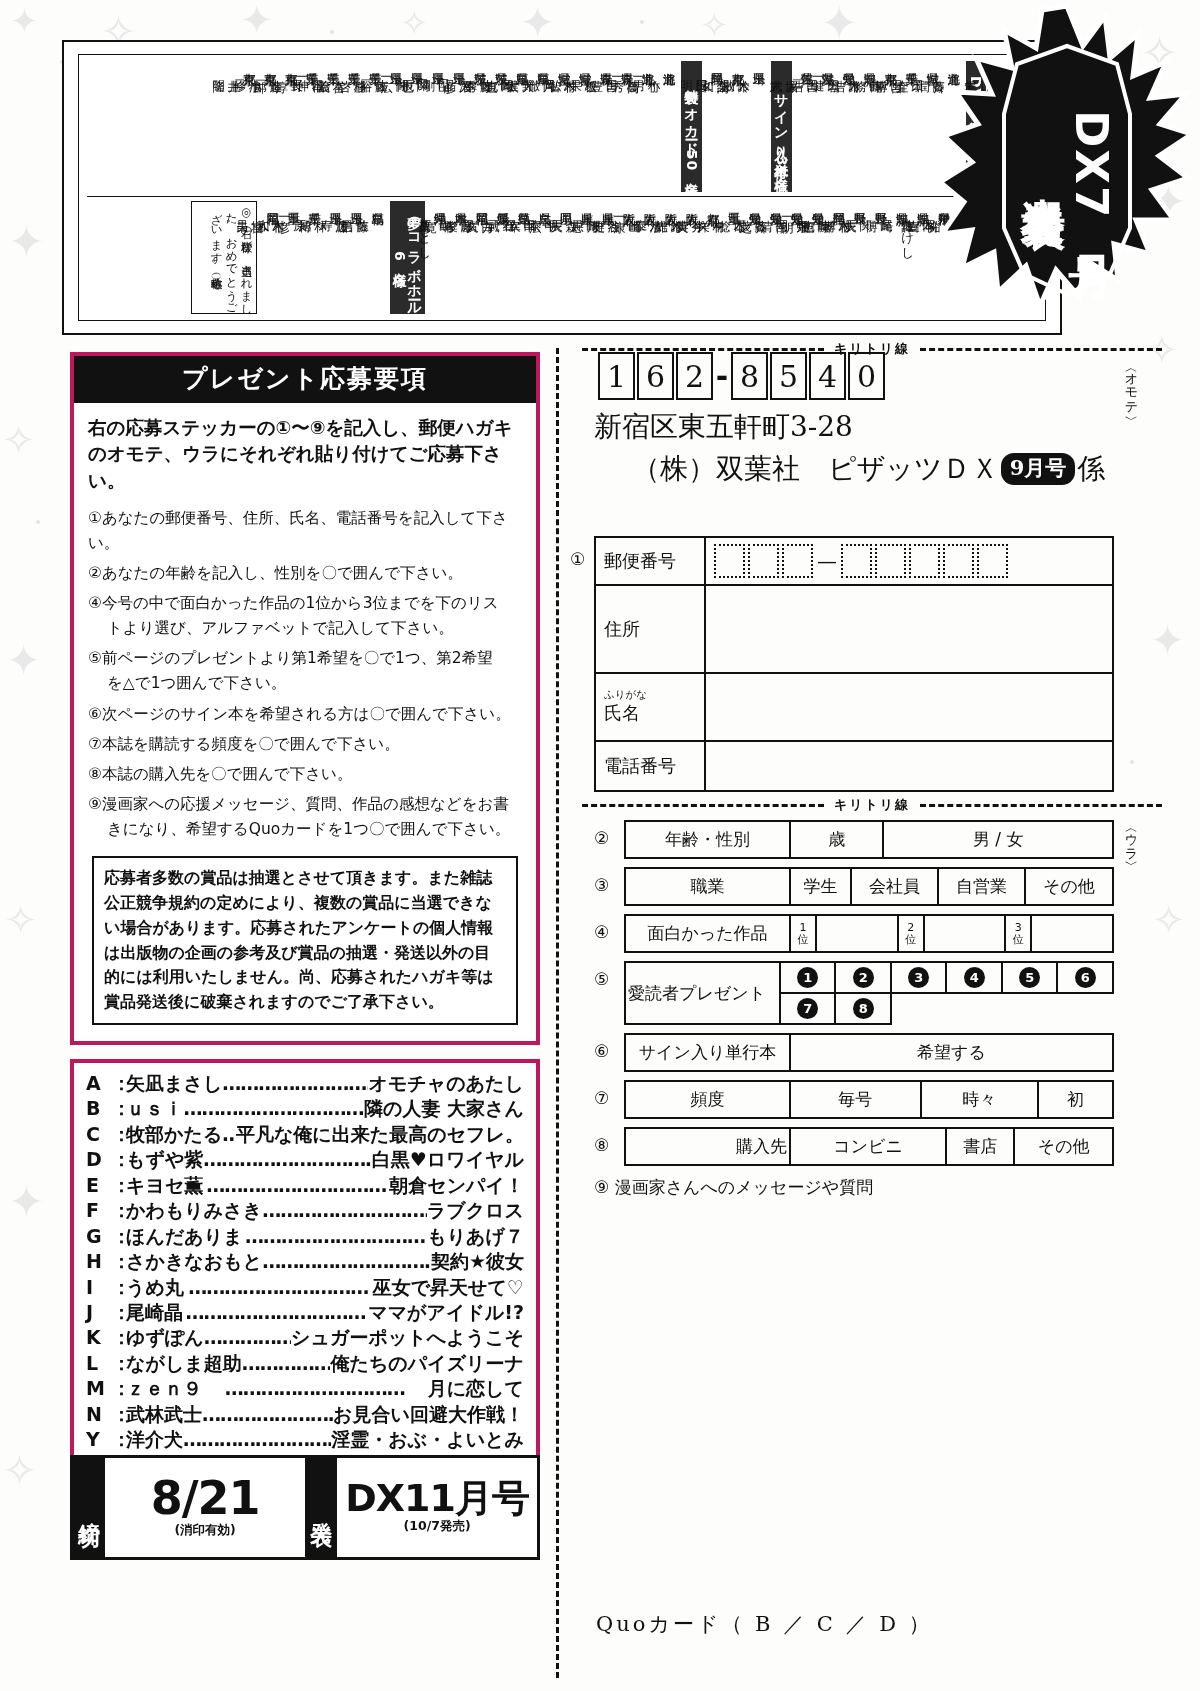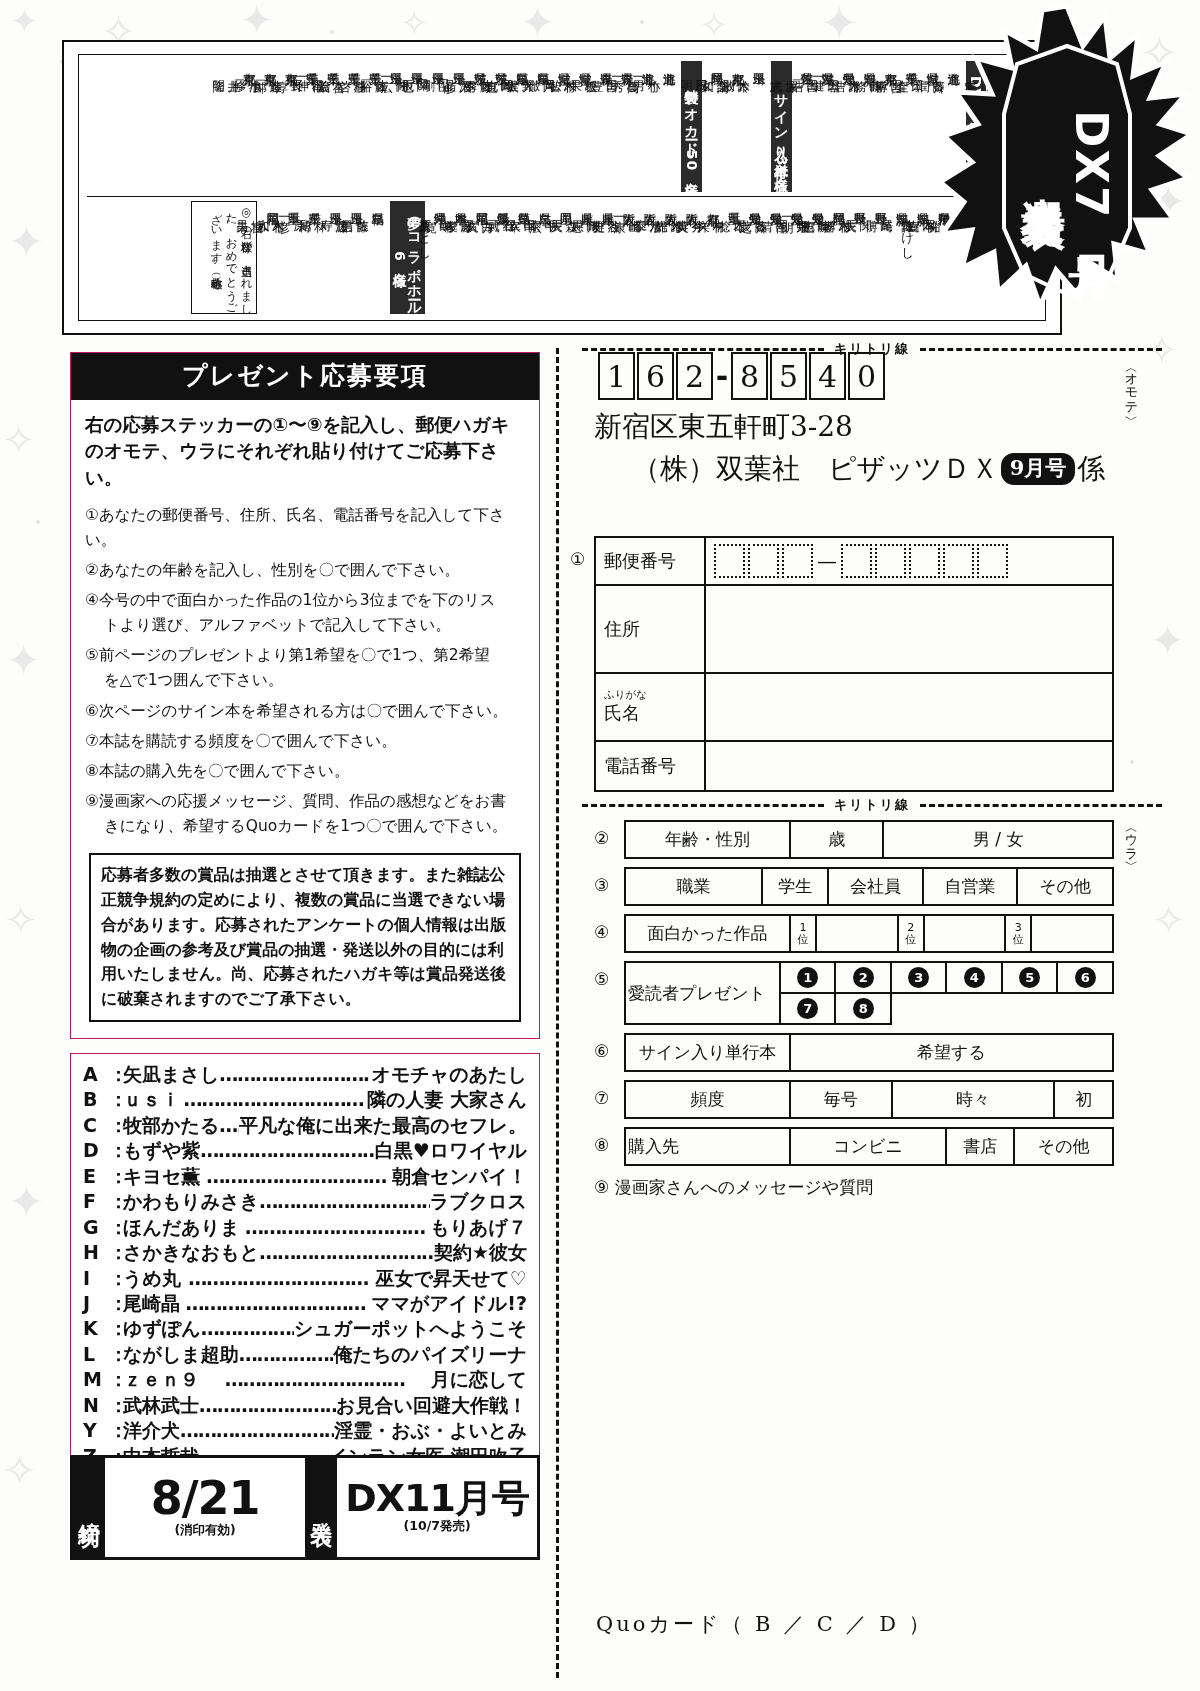--- a/index.html
+++ b/index.html
@@ -64,21 +64,21 @@
     justify-content:center; gap:2px;
   }
   .burst-col {
     writing-mode:vertical-rl; color:#fff; font-weight:bold;
     font-size:45px; line-height:1.02; letter-spacing:2px;
     text-align:center; font-family:"DejaVu Sans",sans-serif;
   }
 
   
   .left-col { position:absolute; left:70px; top:352px; width:470px; z-index:3; }
-  .panel { border:1px solid #be185d; background:#fff; margin-bottom:14px; }
+  .panel { border:4px solid #be185d; background:#fff; margin-bottom:14px; }
   .panel-head {
     background:#111; color:#fff; text-align:center; font-weight:bold;
     font-size:25px; padding:6px 0 8px; letter-spacing:2px;
   }
   .panel-body { padding:12px 14px 14px; }
   .lede { font-weight:bold; font-size:18.5px; line-height:1.42; margin-bottom:12px; }
   .steps { font-size:15.5px; line-height:1.62; }
   .step { margin-bottom:5px; text-indent:0; }
   .step .cont { display:block; padding-left:19px; }
 
@@ -806,21 +806,21 @@
               <td style="text-align: center; font-size: 17px; padding: 6px 2px;">男 / 女</td>
             </tr>
           </tbody>
         </table>
       </div>
       <div style="position: relative; margin-bottom: 8px; padding-left: 30px;">
         <span style="position: absolute; left: 0px; top: 8px; font-size: 17px;">③</span>
         <table class="grid2">
           <tbody>
             <tr>
-              <td style="width: 137px; text-align: center; font-size: 17px; padding: 6px 2px;">職業</td>
+              <td style="width: 165px; text-align: center; font-size: 17px; padding: 6px 2px;">職業</td>
               <td style="text-align: center; font-size: 17px; padding: 6px 2px;">学生</td>
               <td style="text-align: center; font-size: 17px; padding: 6px 2px;">会社員</td>
               <td style="text-align: center; font-size: 17px; padding: 6px 2px;">自営業</td>
               <td style="text-align: center; font-size: 17px; padding: 6px 2px;">その他</td>
             </tr>
           </tbody>
         </table>
       </div>
       <div style="position: relative; margin-bottom: 8px; padding-left: 30px;">
         <span style="position: absolute; left: 0px; top: 8px; font-size: 17px;">④</span>
@@ -870,32 +870,32 @@
           </tbody>
         </table>
       </div>
       <div style="position: relative; margin-bottom: 8px; padding-left: 30px;">
         <span style="position: absolute; left: 0px; top: 8px; font-size: 17px;">⑦</span>
         <table class="grid2">
           <tbody>
             <tr>
               <td style="width: 165px; text-align: center; font-size: 17px; padding: 6px 2px;">頻度</td>
               <td style="text-align: center; font-size: 17px; padding: 6px 2px;">毎号</td>
-              <td style="text-align: center; font-size: 17px; padding: 6px 14px;">時々</td>
+              <td style="text-align: center; font-size: 17px; padding: 6px 0;">時々</td>
               <td style="text-align: center; font-size: 17px; padding: 6px 2px;">初</td>
             </tr>
           </tbody>
         </table>
       </div>
       <div style="position: relative; margin-bottom: 8px; padding-left: 30px;">
         <span style="position: absolute; left: 0px; top: 8px; font-size: 17px;">⑧</span>
         <table class="grid2">
           <tbody>
             <tr>
-              <td style="width: 165px; text-align: left; font-size: 17px; padding: 6px 2px;">購入先</td>
+              <td style="width: 165px; text-align: right; font-size: 17px; padding: 6px 2px;">購入先</td>
               <td style="text-align: center; font-size: 17px; padding: 6px 10px;">コンビニ</td>
               <td style="text-align: center; font-size: 17px; padding: 6px 2px;">書店</td>
               <td style="text-align: center; font-size: 17px; padding: 6px 2px;">その他</td>
             </tr>
           </tbody>
         </table>
       </div>
     </div>
 
   <div class="q9">⑨ 漫画家さんへのメッセージや質問</div>

